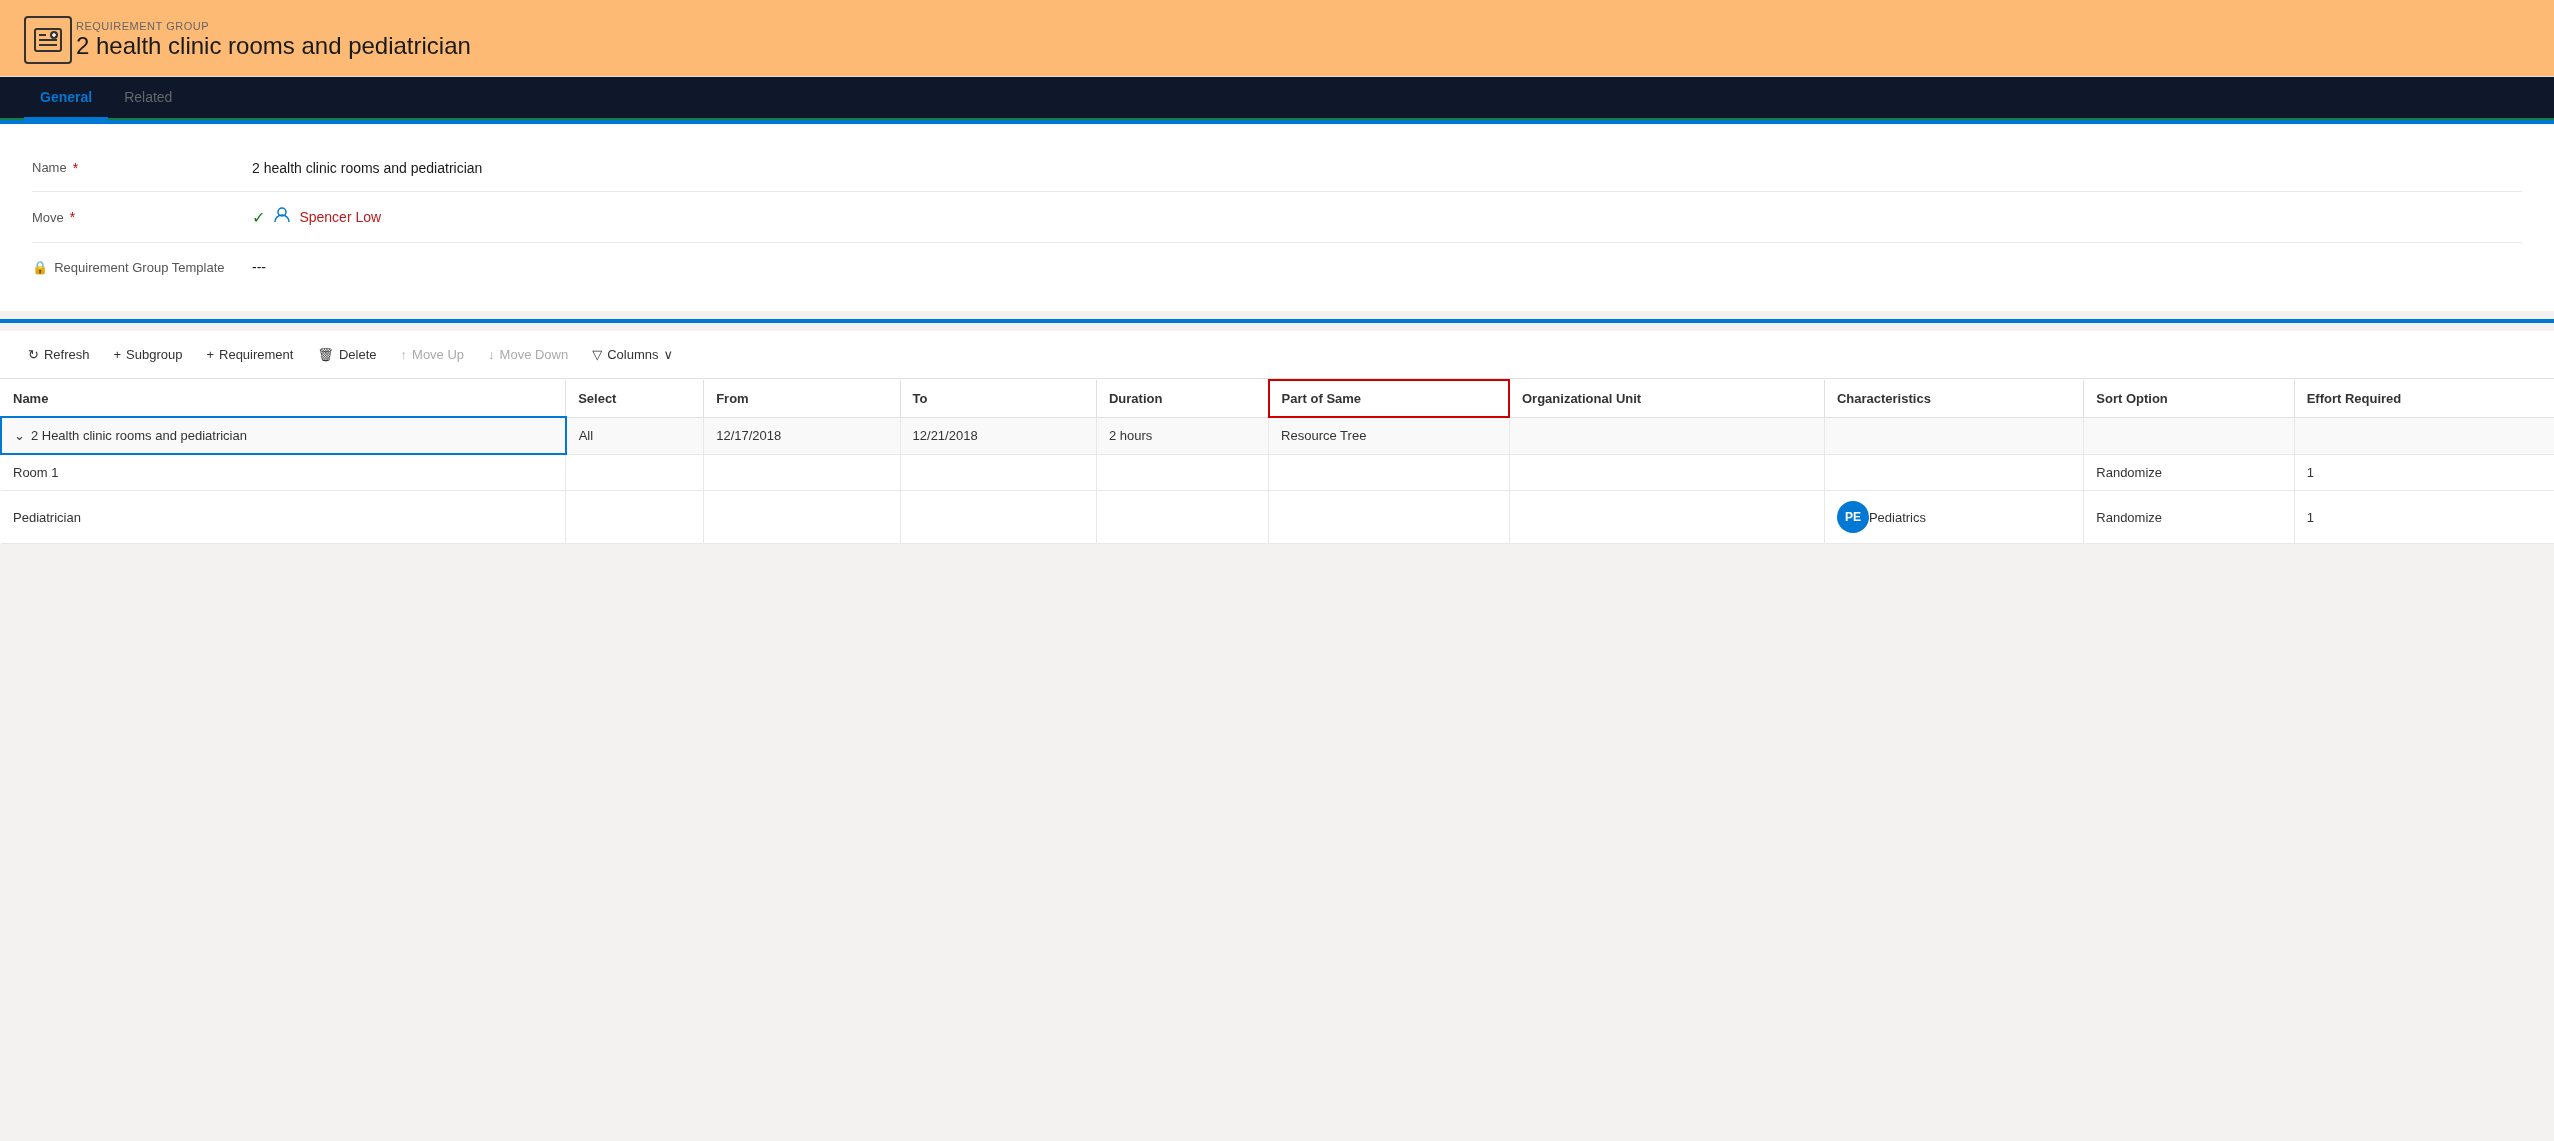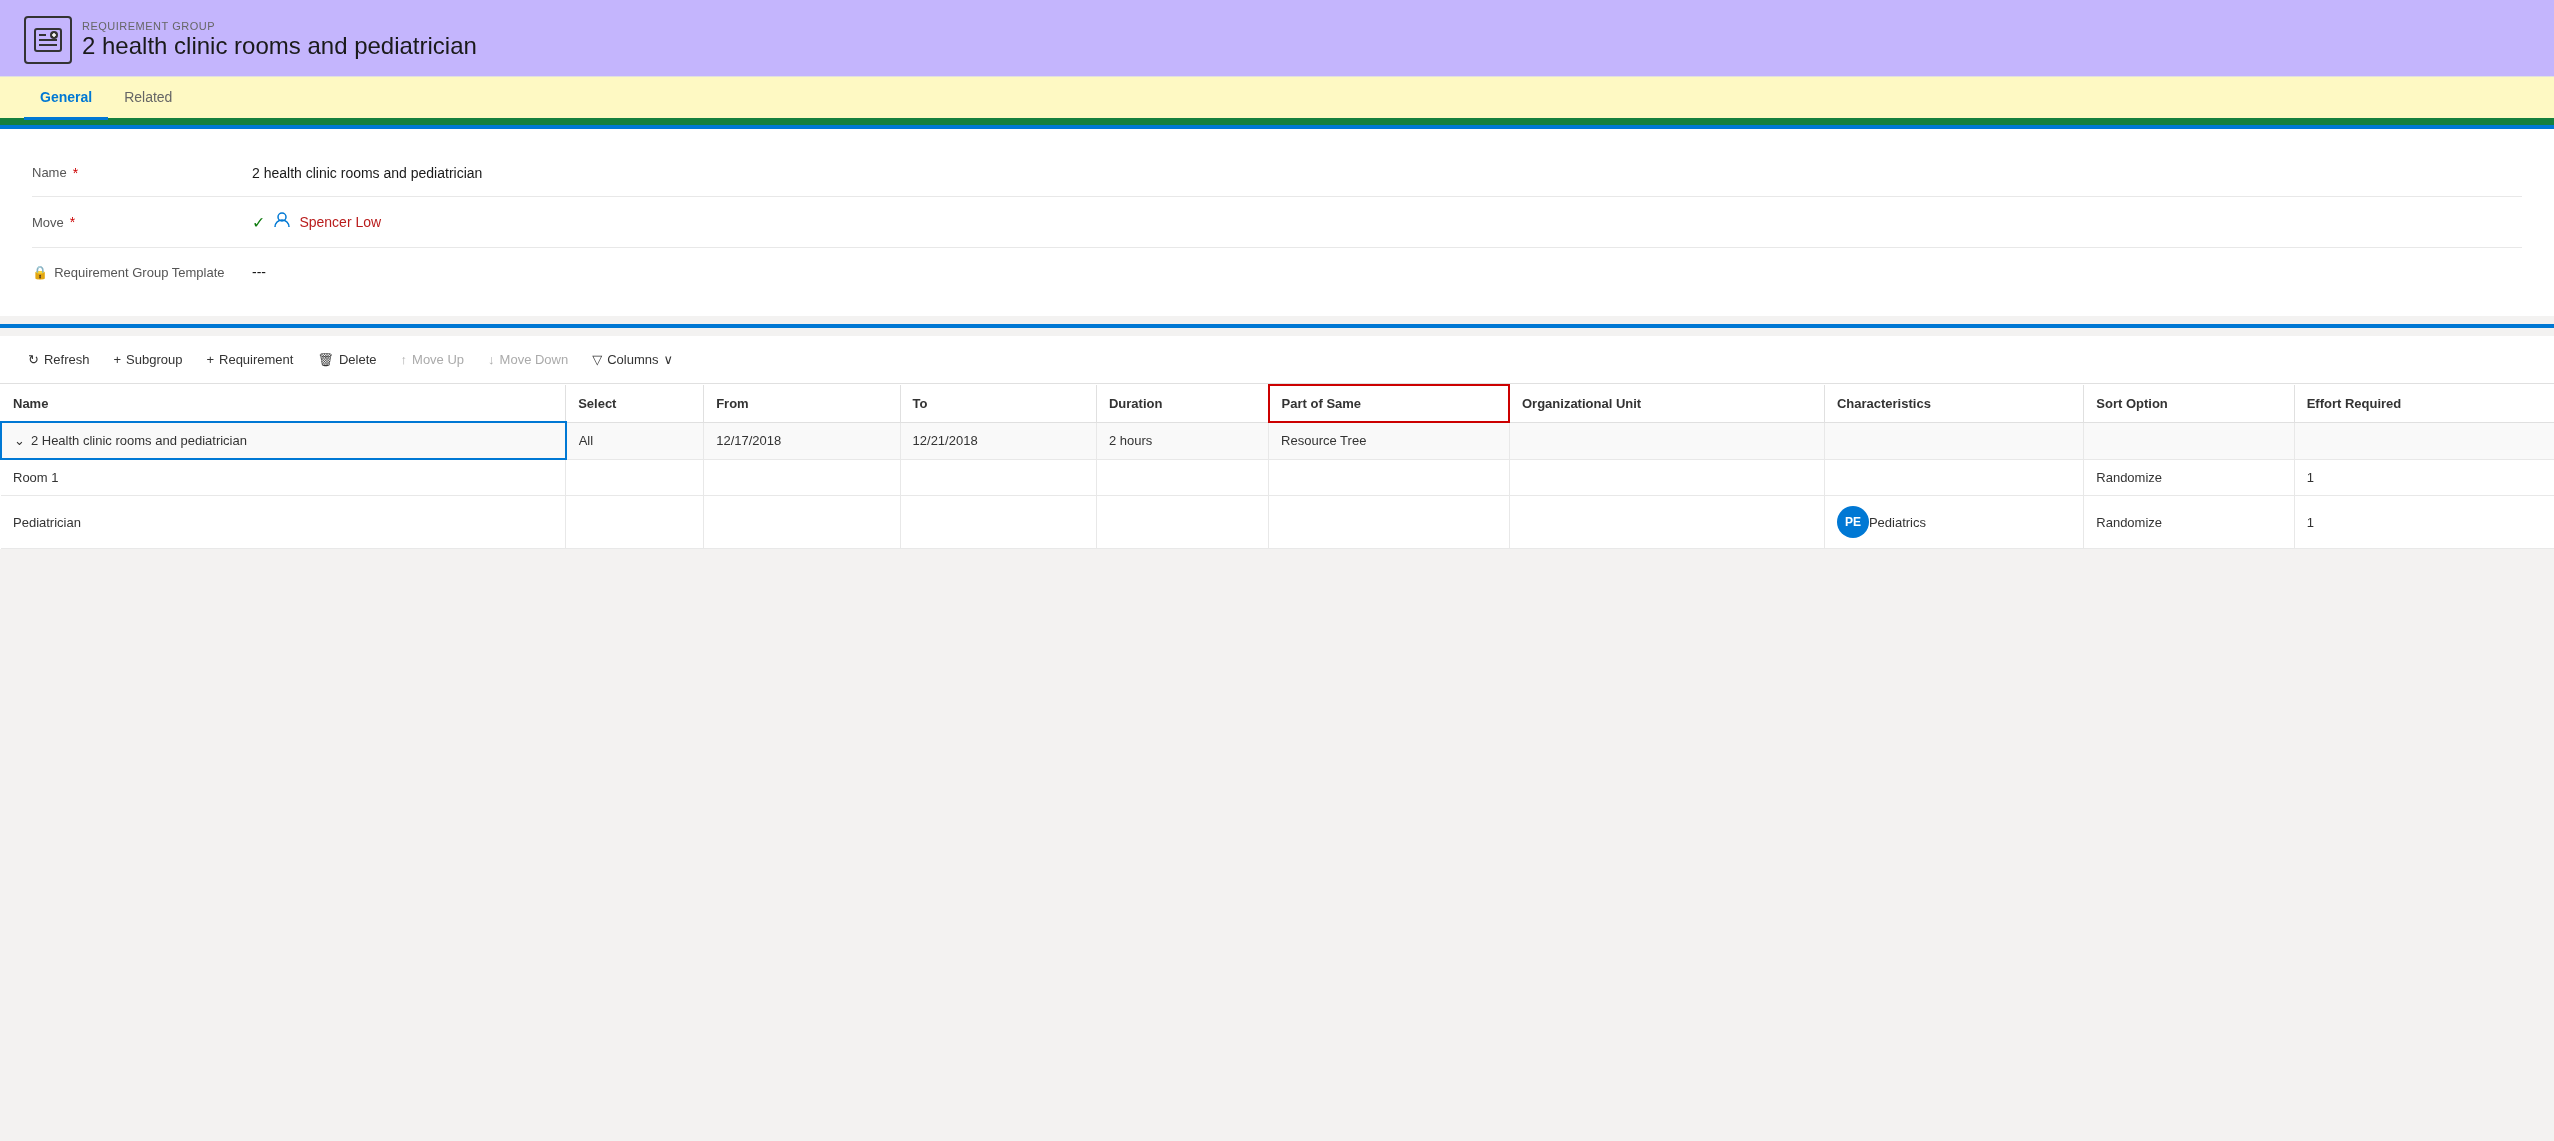--- a/index.html
+++ b/index.html
@@ -1,24 +1,24 @@
 <!DOCTYPE html>
 <html><head>
   <meta charset="utf-8">
   <style>
     * { box-sizing: border-box; margin: 0; padding: 0; }
     body { font-family: 'Segoe UI', Arial, sans-serif; background: #f3f2f1; color: #333; font-size: 14px; }
 
     .page-header {
-      background: #c4b5fd;
+      background: #fdba74;
       padding: 16px 24px 12px 24px;
       border-bottom: 1px solid #e0e0e0;
       display: flex;
       align-items: center;
-      gap: 10px;
+      gap: 4px;
     }
     .header-icon {
       width: 48px;
       height: 48px;
       border: 2px solid #333;
       border-radius: 4px;
       display: flex;
       align-items: center;
       justify-content: center;
       font-size: 22px;
@@ -29,23 +29,23 @@
       text-transform: uppercase;
       letter-spacing: 0.5px;
     }
     .header-text .entity-title {
       font-size: 24px;
       font-weight: 400;
       color: #1a1a1a;
     }
 
     .tabs-bar {
-      background: #fef9c3;
+      background: #0f172a;
       padding: 0 24px;
-      border-bottom: 7px solid #15803d;
+      border-bottom: 2px solid #15803d;
       display: flex;
       gap: 0;
     }
     .tab {
       padding: 12px 16px;
       cursor: pointer;
       color: #666;
       font-size: 14px;
       border-bottom: 3px solid transparent;
       margin-bottom: -2px;

